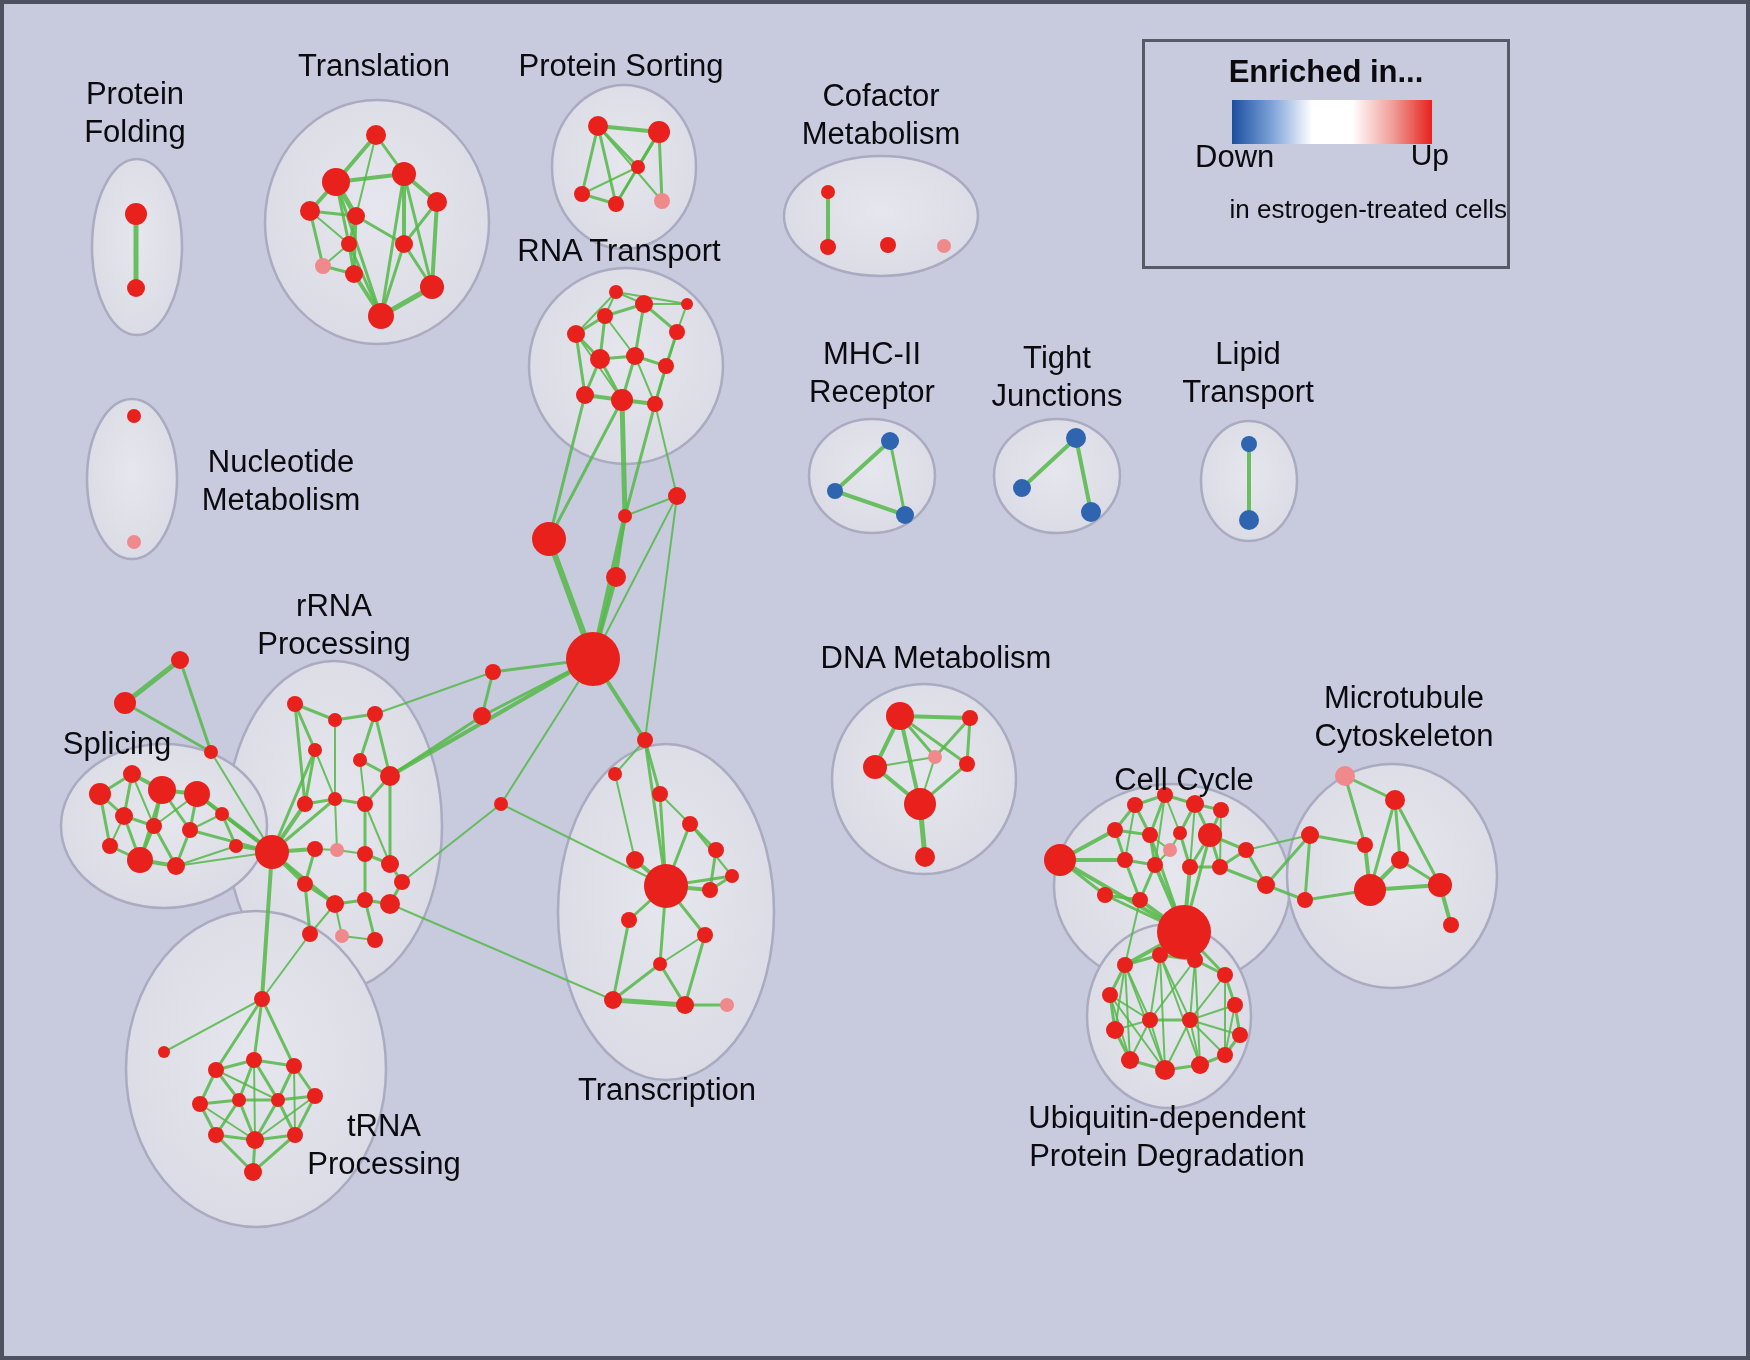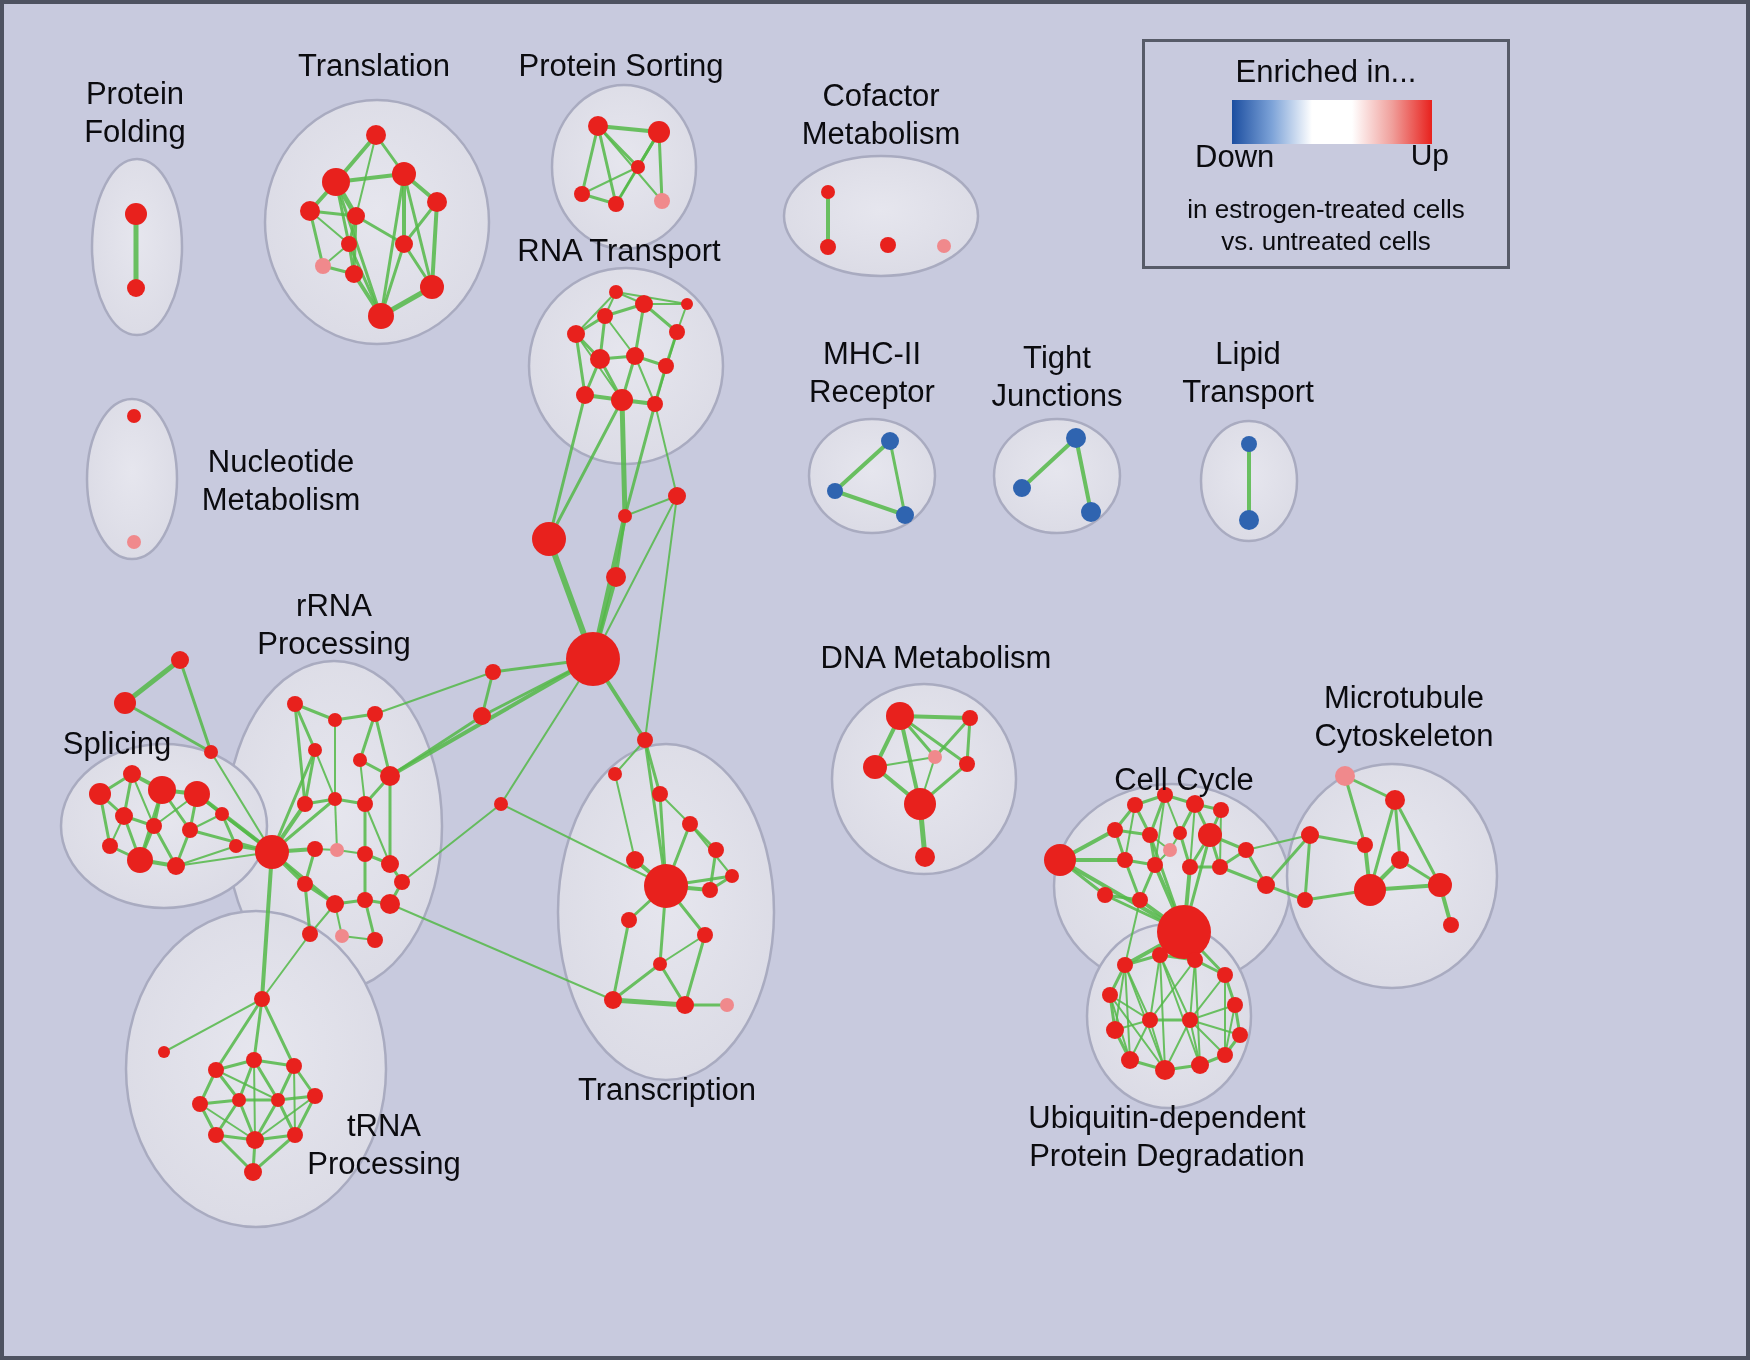--- a/index.html
+++ b/index.html
@@ -21,34 +21,34 @@
   .legend{
     position:absolute;
     left:1138px;top:35px;width:368px;height:230px;
     box-sizing:border-box;
     border:3.5px solid #575b68;
     background:transparent;
     z-index:5;
   }
   .legend-title{
     position:absolute;top:12px;left:0;width:100%;
-    text-align:center;font-size:31px;color:#0b0b0f;
+    text-align:center;font-size:31px;color:#0b0b0f;font-weight:bold;
   }
   .legend-bar{
     position:absolute;left:87px;top:58px;width:200px;height:44px;
   }
   .legend-down{
     position:absolute;left:50px;top:97px;font-size:31px;color:#0b0b0f;
   }
   .legend-up{
     position:absolute;right:58px;top:96px;font-size:30px;color:#0b0b0f;
   }
   .legend-cap1{
     position:absolute;top:152px;left:0;width:100%;
-    text-align:center;font-size:26px;color:#0b0b0f;
+    text-align:right;font-size:26px;color:#0b0b0f;
   }
   .legend-cap2{
     position:absolute;top:184px;left:0;width:100%;
     text-align:center;font-size:26px;color:#0b0b0f;
   }
 </style>
 </head>
 <body>
 
 <div class="page" style="background: rgb(200, 202, 222); border-color: rgb(78, 82, 96); padding-left: 35px;">
@@ -602,16 +602,15 @@
       <text x="1400" y="704" text-anchor="middle" class="clabel" fill="#0b0b0f"><tspan x="1400" dy="0">Microtubule</tspan><tspan x="1400" dy="38">Cytoskeleton</tspan></text>
       <text x="1163" y="1124" text-anchor="middle" class="clabel" fill="#0b0b0f"><tspan x="1163" dy="0">Ubiquitin-dependent</tspan><tspan x="1163" dy="38">Protein Degradation</tspan></text>
     </svg>
 
   <div class="legend">
     <div class="legend-title">Enriched in...</div>
     <div class="legend-bar" style="background: linear-gradient(to right, rgb(28, 78, 160), rgb(125, 163, 216), rgb(255, 255, 255), rgb(255, 255, 255), rgb(240, 160, 156), rgb(232, 33, 29));"></div>
     <div class="legend-down">Down</div>
     <div class="legend-up">Up</div>
     <div class="legend-cap1">in estrogen-treated cells</div>
-    <div class="legend-cap2">vs. untreated cells</div>
   </div>
 
 </div>
 
 </body></html>

